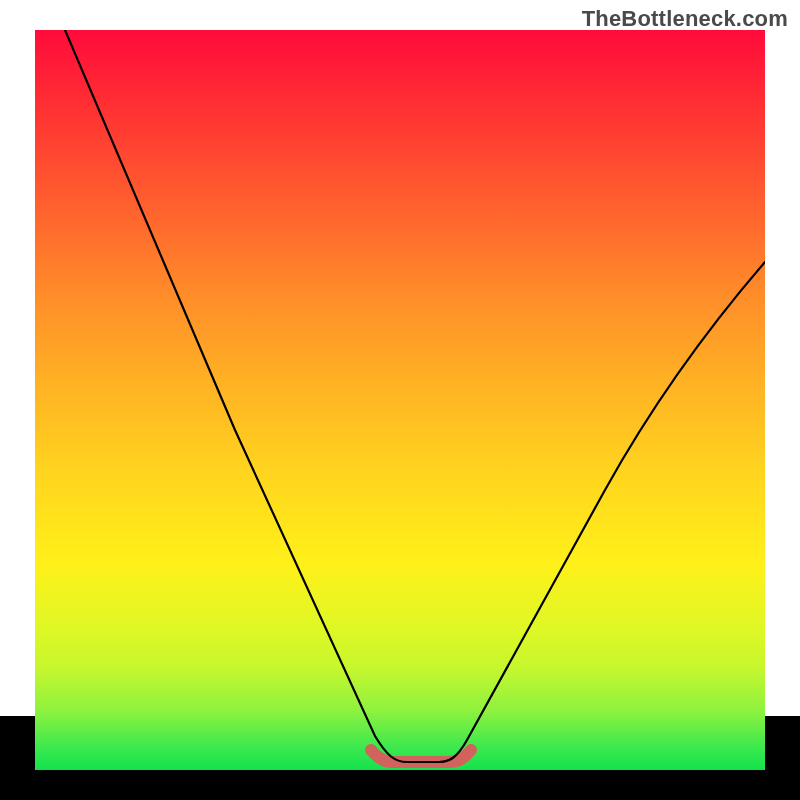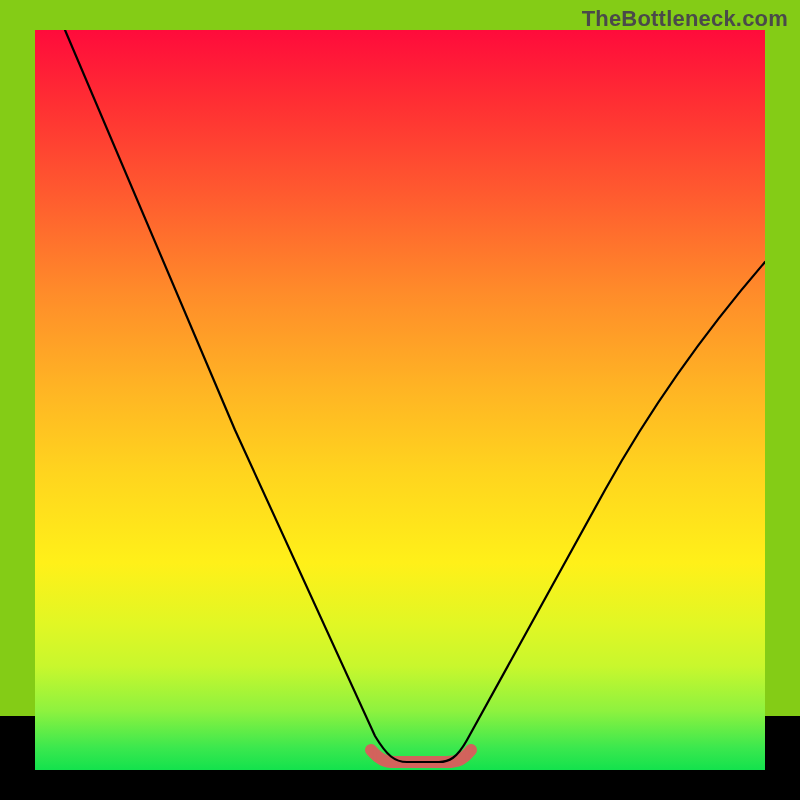--- a/index.html
+++ b/index.html
@@ -8,21 +8,21 @@
     width: 800px;
     height: 800px;
     background: #000;
     overflow: hidden;
     font-family: Arial, Helvetica, sans-serif;
   }
   .frame {
     position: relative;
     width: 800px;
     height: 716px;
-    background: #84cc16;
+    background: #ffffff;
   }
   .watermark {
     position: absolute;
     top: 6px;
     right: 12px;
     color: #4a4a4a;
     font-size: 22px;
     font-weight: 600;
     letter-spacing: 0.2px;
     z-index: 10;

